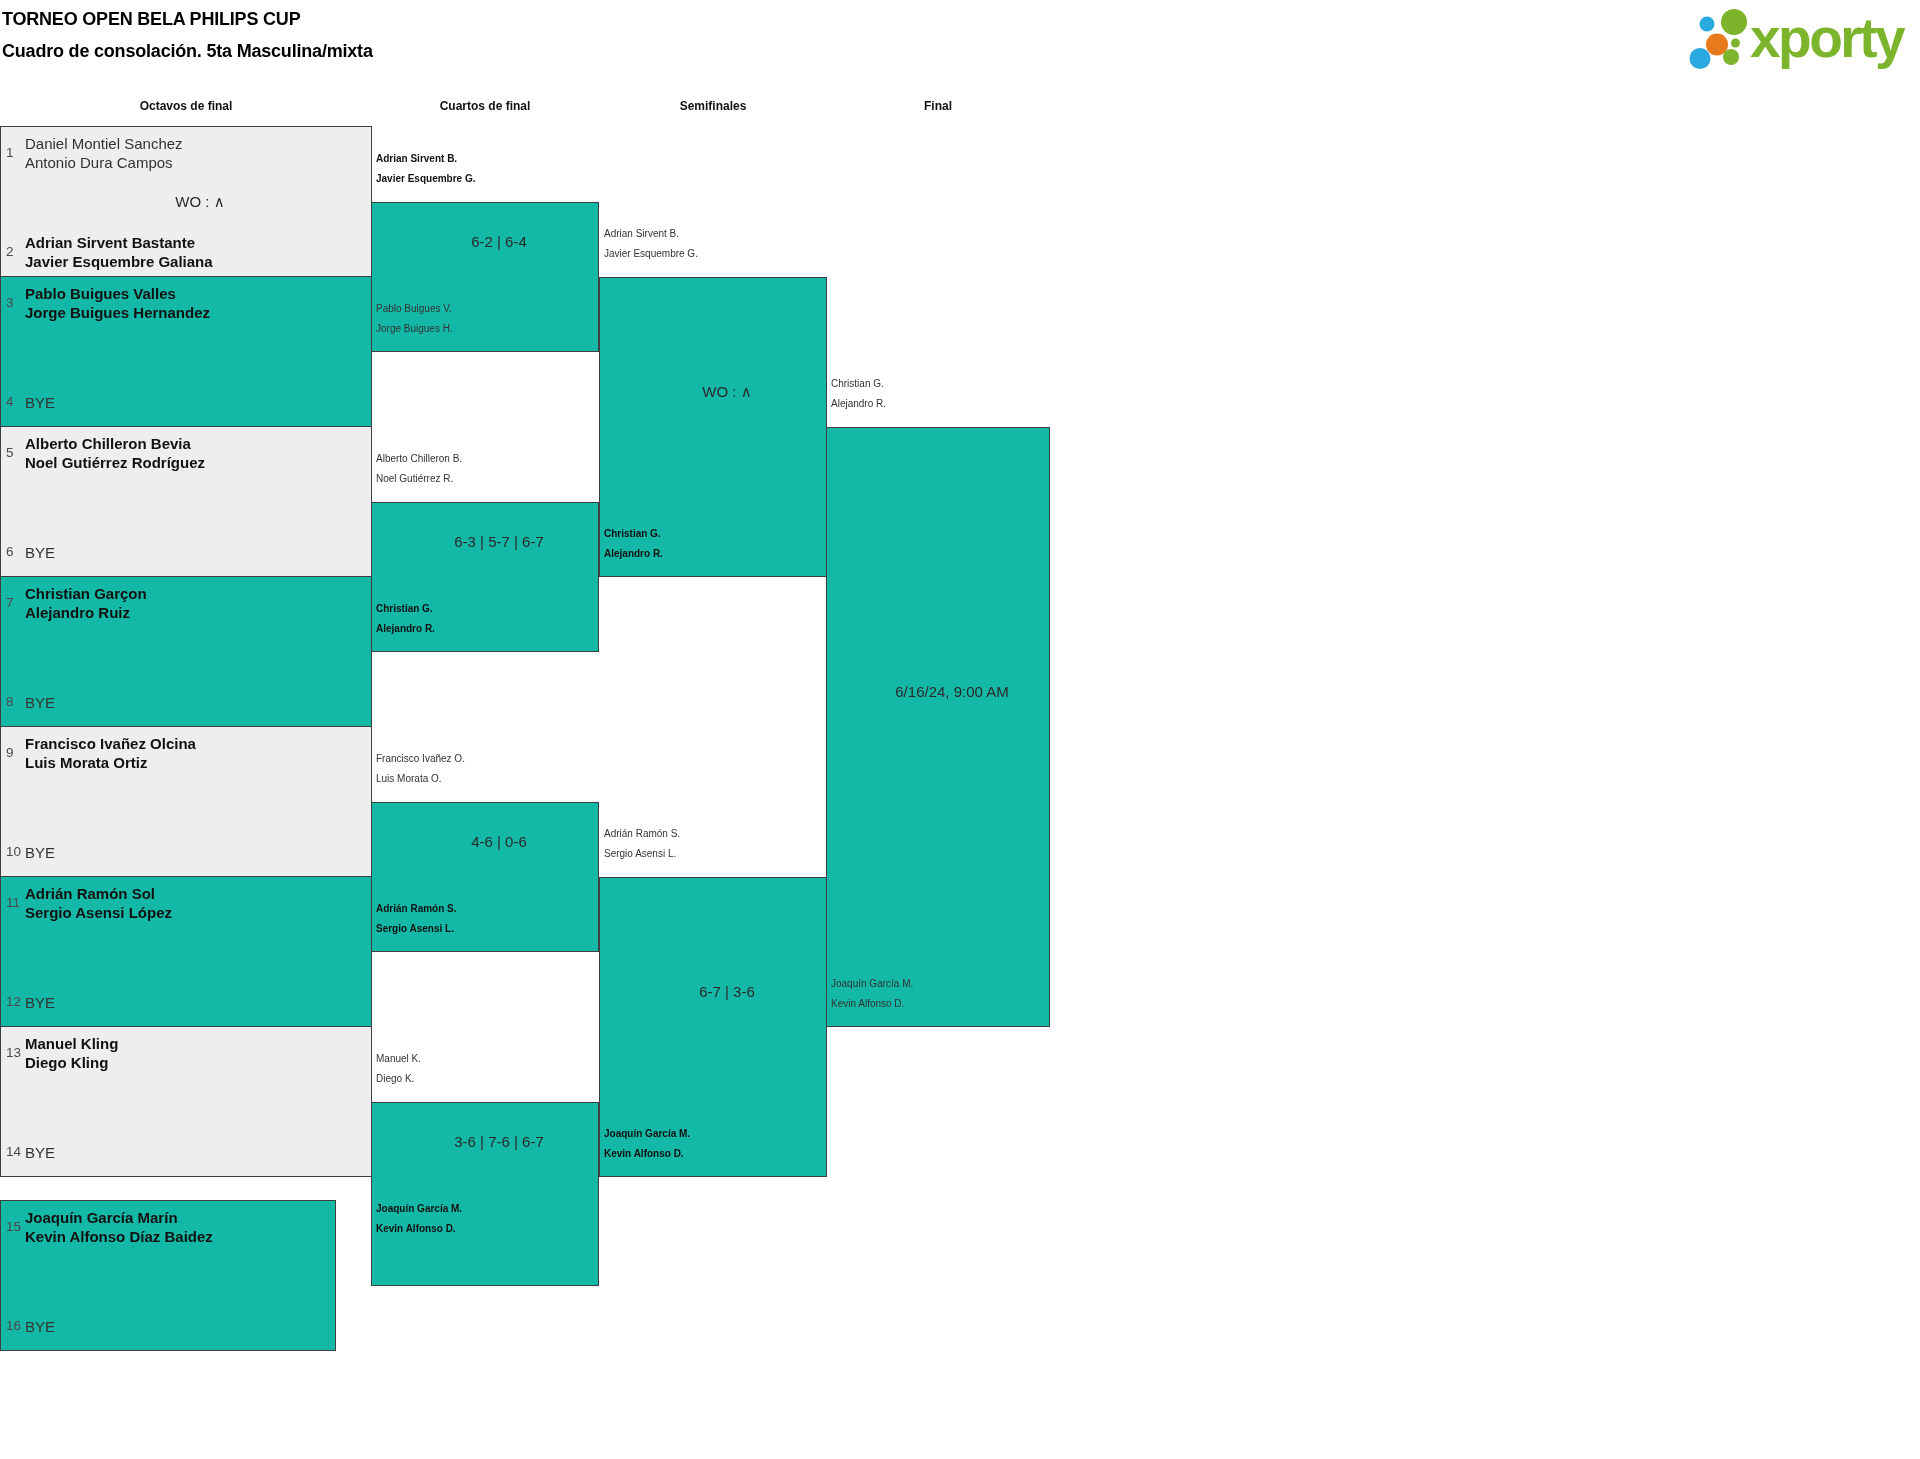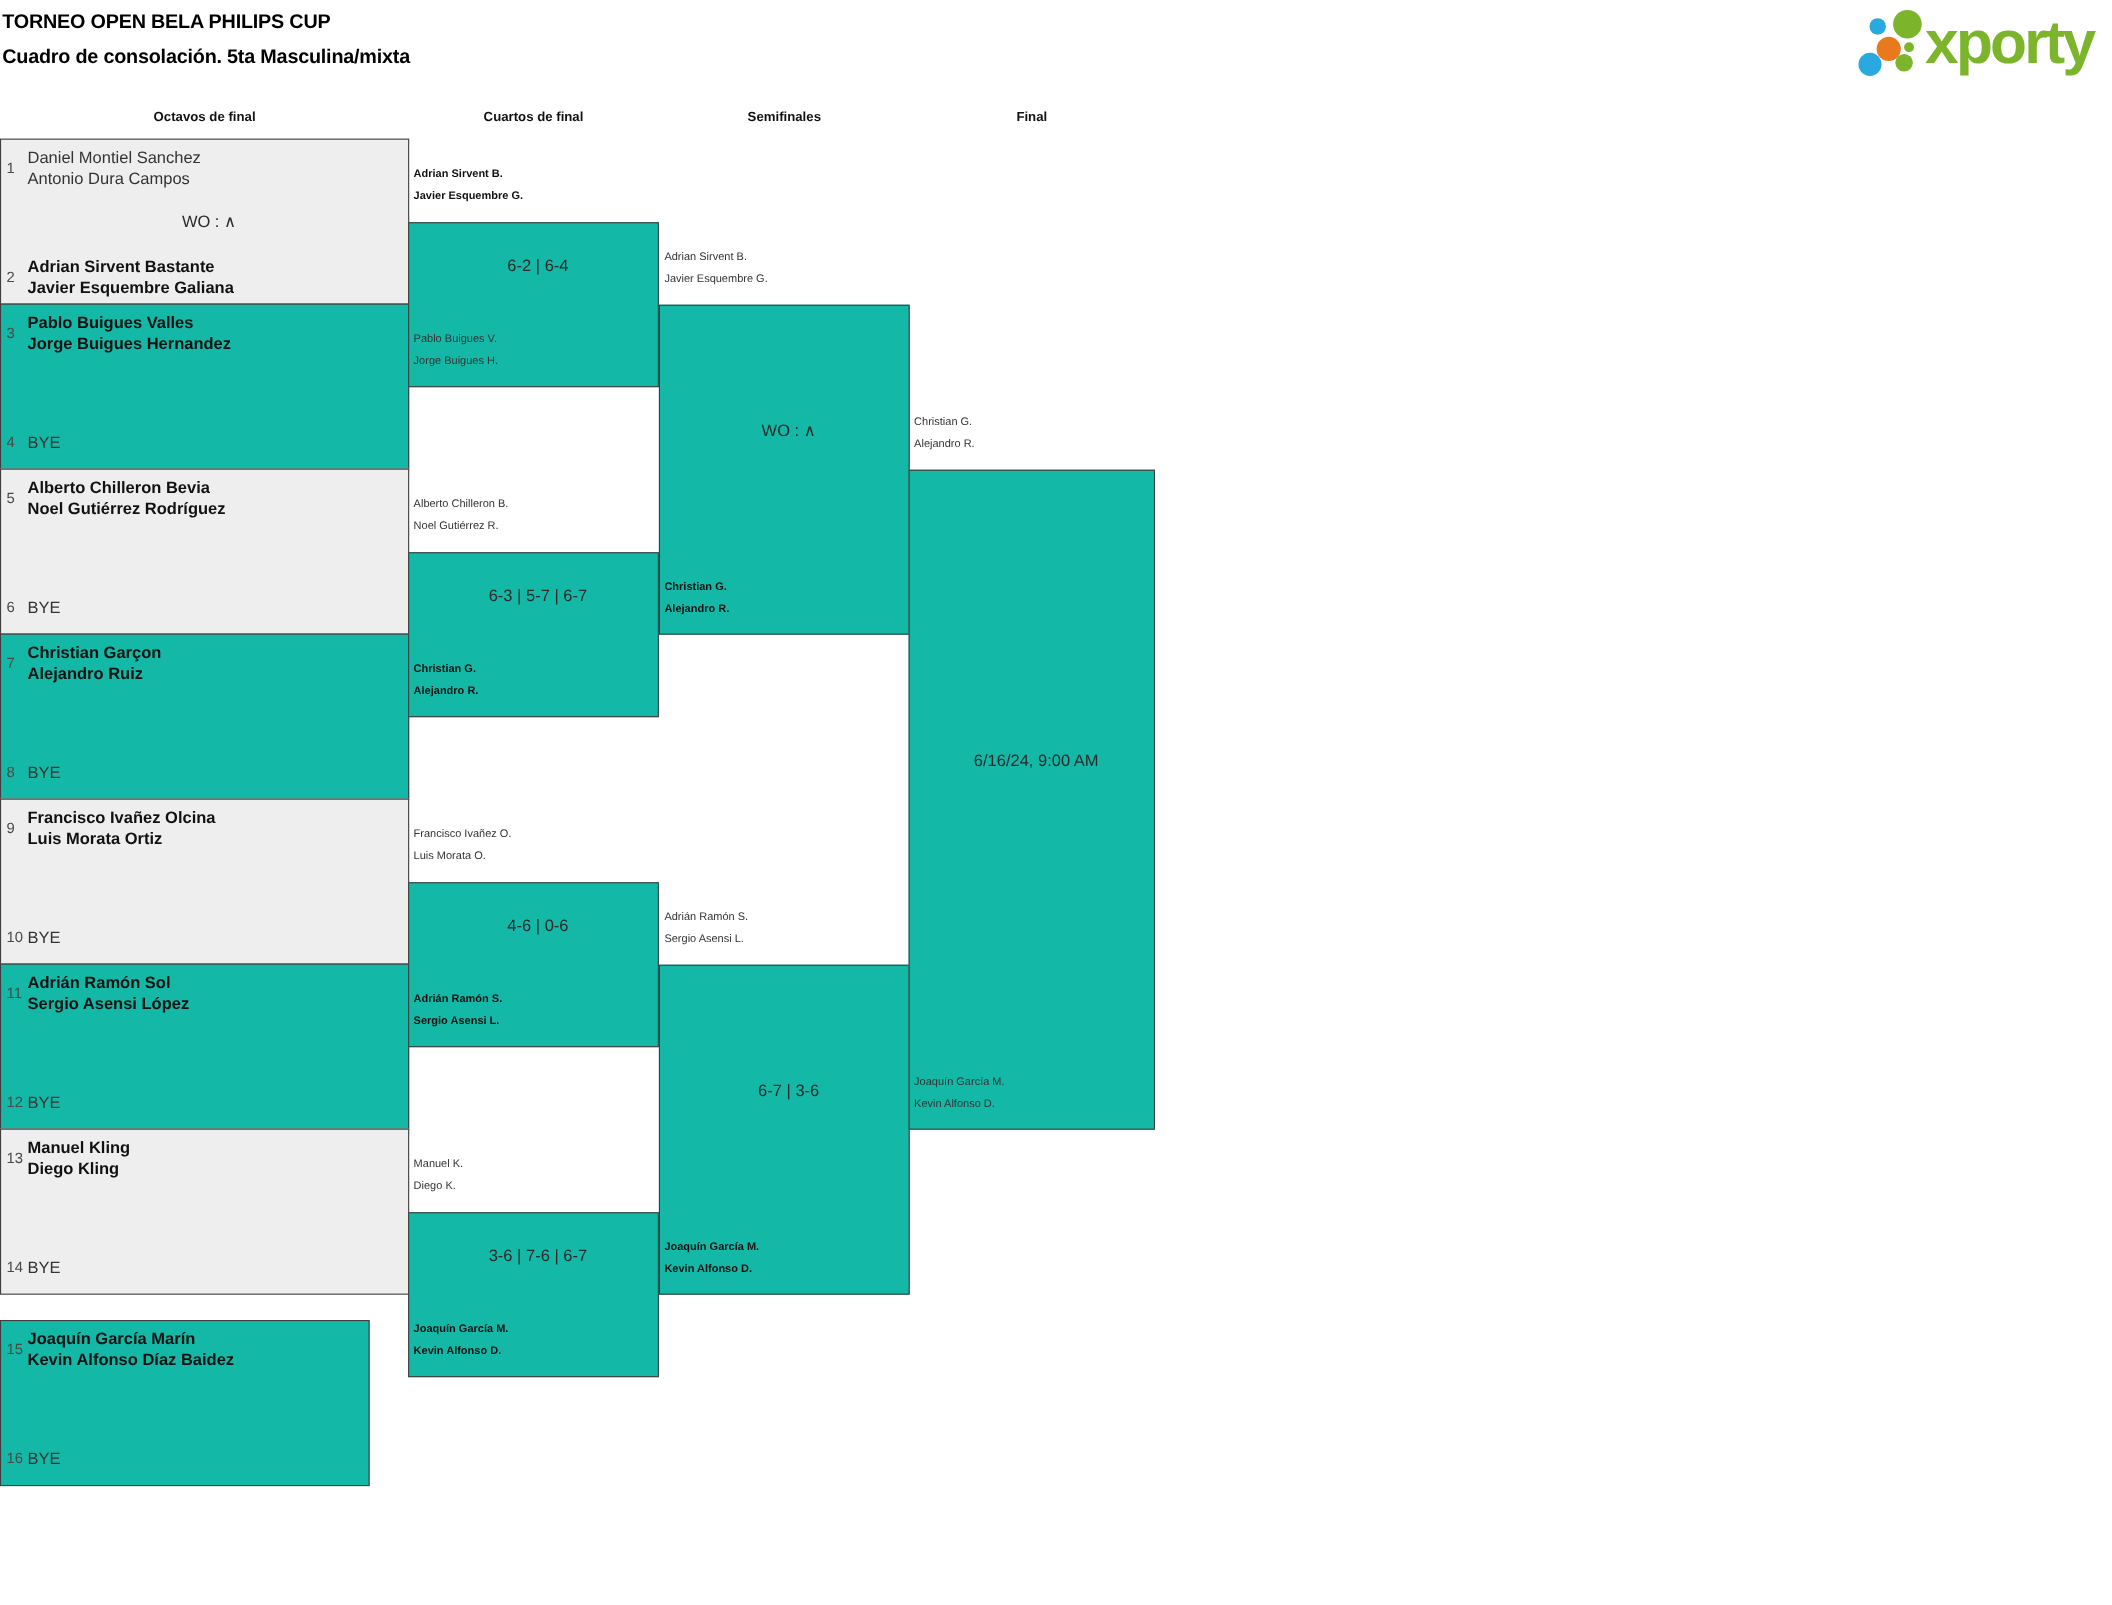--- a/index.html
+++ b/index.html
@@ -9,21 +9,21 @@
   .title-block{left:2px;top:3px;font-weight:700;color:#000;font-size:18px;line-height:32px;letter-spacing:-.2px}
   .hdr{top:95px;font-size:12px;line-height:23px;font-weight:700;color:#111;text-align:center}
   .box{position:absolute;border:1px solid #3f3f3f;background:#14b8a6}
   .box.grey{background:#eeeeee}
   .rslot{position:absolute;left:0;width:100%;height:40px;display:flex;align-items:center;padding-left:5px}
   .slot-t{top:6px}
   .slot-b{top:105px}
   .seed{flex:0 0 19px;width:19px;font-size:13.5px;line-height:18px;color:#4a4a4a}
   .nm{font-size:15px;line-height:19px;color:#333}
   .w .nm,.lbl.w{font-weight:700;color:#111}
-  .res{position:absolute;left:4px;width:100%;text-align:center;font-size:15px;line-height:20px;color:#2a2a2a}
+  .res{position:absolute;left:14px;width:100%;text-align:center;font-size:15px;line-height:20px;color:#2a2a2a}
   .res.r16r{top:65px}
   .res.qfr{top:29px}
   .res.sfr{top:104px}
   .res.fr{top:254px}
   .lbl{position:absolute;width:218px;font-size:10px;line-height:20px;color:#333}
   .lbl div{white-space:nowrap}
   .logo{left:1686px;top:2px;width:236px;height:70px}
   .logo text{font-weight:700;font-size:55px;letter-spacing:-2.5px;font-family:"Liberation Sans",sans-serif}
 </style>
 </head>
@@ -183,21 +183,21 @@
 
   <div class="box" style="left:371px;top:202px;width:228px;height:150px">
     <div class="res qfr">6-2 | 6-4</div>
   </div>
   <div class="box" style="left:371px;top:502px;width:228px;height:150px">
     <div class="res qfr">6-3 | 5-7 | 6-7</div>
   </div>
   <div class="box" style="left:371px;top:802px;width:228px;height:150px">
     <div class="res qfr">4-6 | 0-6</div>
   </div>
-  <div class="box" style="left:371px;top:1102px;width:228px;height:150px">
+  <div class="box" style="left:371px;top:1102px;width:228px;height:184px">
     <div class="res qfr">3-6 | 7-6 | 6-7</div>
   </div>
 
   <div class="lbl w" style="left:376px;top:149px">
     <div>Adrian Sirvent B.</div>
     <div>Javier Esquembre G.</div>
   </div>
   <div class="lbl" style="left:376px;top:299px">
     <div>Pablo Buigues V.</div>
     <div>Jorge Buigues H.</div>

